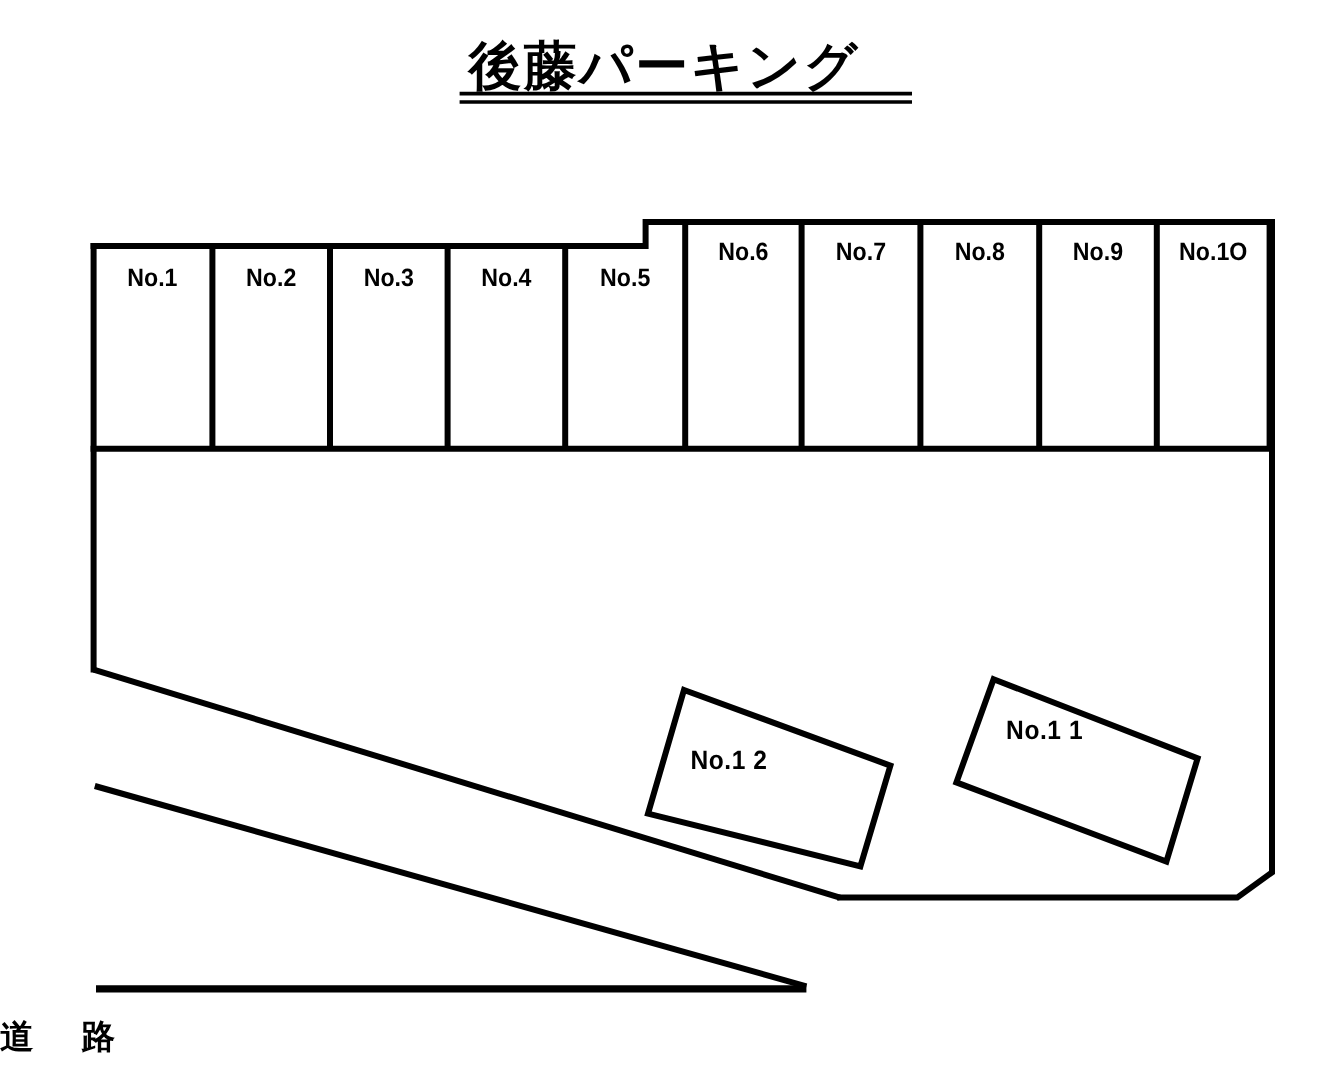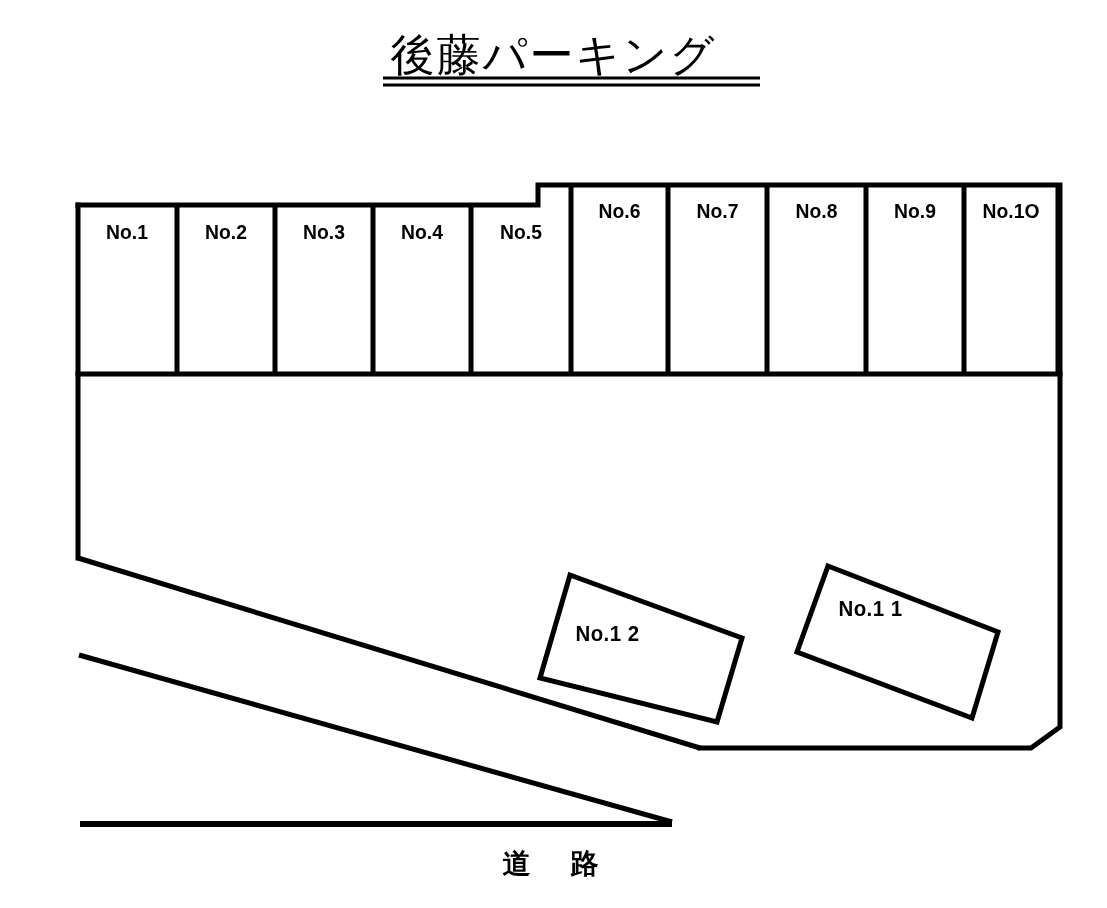--- a/index.html
+++ b/index.html
@@ -67,21 +67,21 @@
     position: absolute;
     white-space: pre;
     color: #000000;
   }
   #page-title {
     left: 0;
     top: 26px;
     width: 1107px;
     text-align: center;
     font-size: 44px;
-    font-weight: normal;
+    font-weight: bold;
     letter-spacing: 2px;
     font-family: "DejaVu Sans", "Liberation Sans", sans-serif;
   }
   .stall-label {
     font-size: 21px;
     font-weight: bold;
     font-family: "Liberation Sans", "DejaVu Sans", sans-serif;
     text-align: center;
     letter-spacing: 0px;
     transform: scaleX(0.92);
@@ -108,21 +108,21 @@
     top: 621px;
   }
   #label-no11 {
     left: 836px;
     top: 596px;
   }
   #road-label {
     left: 0;
     top: 845px;
     width: 1107px;
-    text-align: center;
+    text-align: left;
     font-size: 28px;
     font-weight: bold;
     letter-spacing: 6px;
     font-family: "DejaVu Sans", "Liberation Sans", sans-serif;
   }
 </style>
 </head>
 <body>
 
 <div id="diagram-root">

